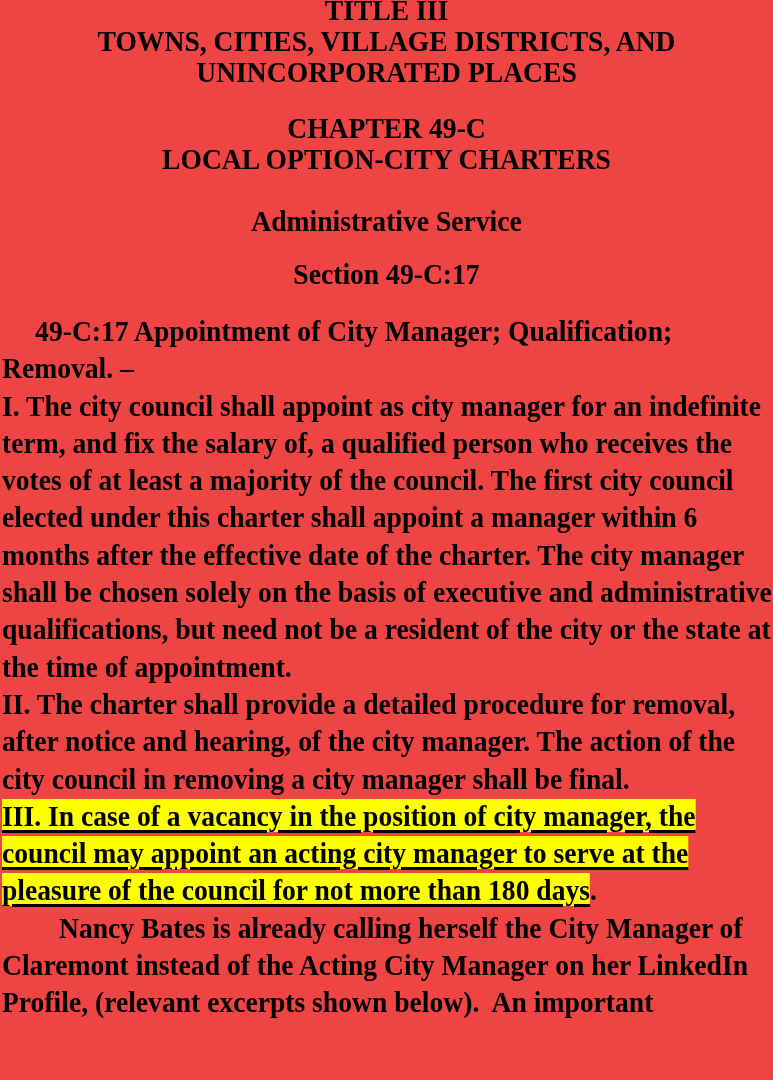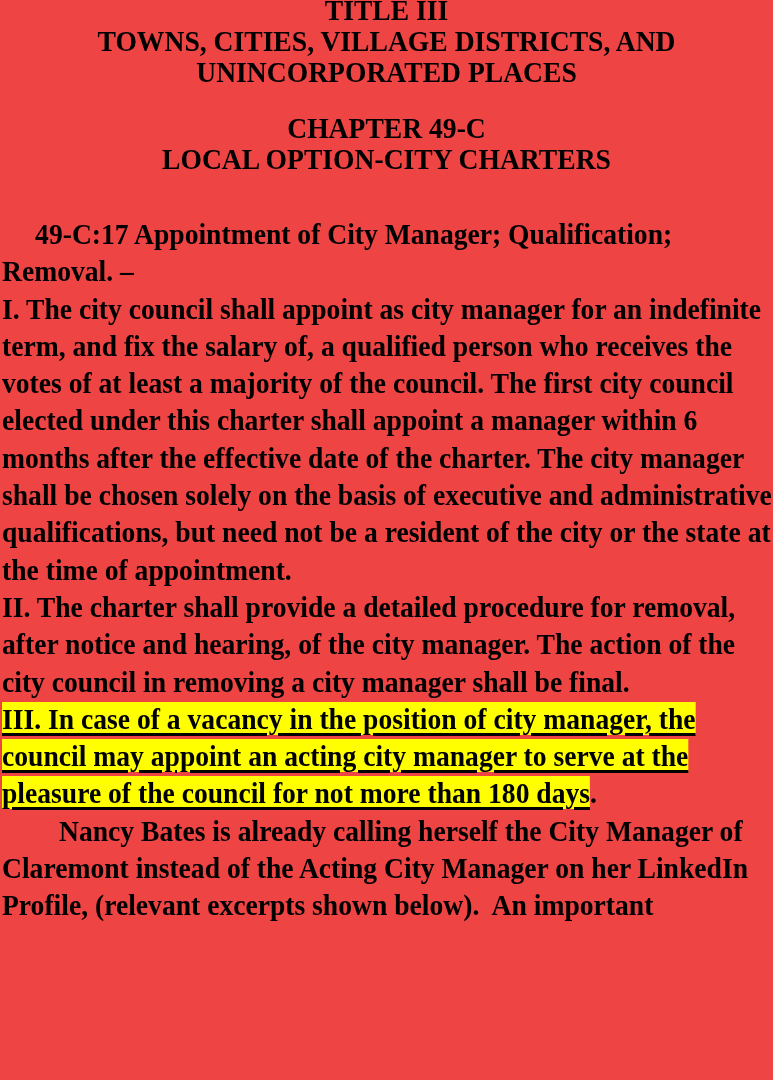--- a/index.html
+++ b/index.html
@@ -41,39 +41,45 @@
   .ind1 { padding-left: 36px; }
   .ind2 { padding-left: 62px; }
   .hl {
     background: #ffff00;
     text-decoration: underline;
     text-decoration-color: #000000;
     text-decoration-thickness: 3px;
     text-underline-offset: 4px;
   }
   .b-title    { margin-bottom: 25px; }
-  .b-chapter  { margin-bottom: 41px; }
+  .b-chapter  { margin-bottom: 31px; }
   .b-admin    { margin-bottom: 22px; }
   .b-section  { margin-bottom: 23px; }
   .b-statute  { }
   .b-source   { margin-bottom: 27px; }
 </style>
 </head>
 <body>
 
 <div class="page">
   <div class="doc">
       <div class="block heading b-title">
         <div class="line"><span>TITLE III</span></div>
         <div class="line"><span>TOWNS, CITIES, VILLAGE DISTRICTS, AND</span></div>
         <div class="line"><span>UNINCORPORATED PLACES</span></div>
       </div>
       <div class="block heading b-chapter">
         <div class="line"><span>CHAPTER 49-C</span></div>
         <div class="line"><span>LOCAL OPTION-CITY CHARTERS</span></div>
+      </div>
+      <div class="block heading b-admin">
+        <div class="line"><span>Administrative Service</span></div>
+      </div>
+      <div class="block heading b-section">
+        <div class="line"><span>Section 49-C:17</span></div>
       </div>
       <div class="block body b-statute">
         <div class="line ind1"><span>49-C:17 Appointment of City Manager; Qualification;</span></div>
         <div class="line"><span>Removal. –</span></div>
         <div class="line"><span>I. The city council shall appoint as city manager for an indefinite</span></div>
         <div class="line"><span>term, and fix the salary of, a qualified person who receives the</span></div>
         <div class="line"><span>votes of at least a majority of the council. The first city council</span></div>
         <div class="line"><span>elected under this charter shall appoint a manager within 6</span></div>
         <div class="line"><span>months after the effective date of the charter. The city manager</span></div>
         <div class="line"><span>shall be chosen solely on the basis of executive and administrative</span></div>

